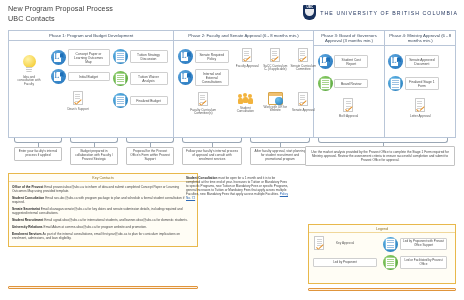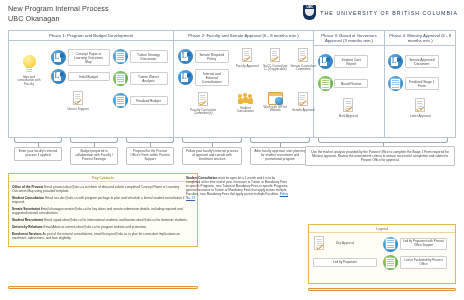--- a/index.html
+++ b/index.html
@@ -127,22 +127,22 @@
   .lg-item { display:flex; align-items:center; gap:2px; width:64px; }
   .lg-label { border:0.6px solid #cfcfcf; background:#fff; border-radius:1px;
               font-size:3px; line-height:3.7px; color:#4a4a4a; padding:1.5px 2px; text-align:center; flex:1; }
   #legend-underline { position:absolute; left:308px; top:288px; width:148px; height:3px;
                       border:0.8px solid #e0953c; border-radius:1px; background:#fdf1e4; }
 </style>
 </head>
 <body>
 
 <div id="header">
-  <div id="title-main">New Program Internal Process</div>
-  <div id="title-sub">UBC Okanagan</div>
+  <div id="title-main">New Program Proposal Process</div>
+  <div id="title-sub">UBC Contacts</div>
 </div>
 
 <div id="ubc-logo">
   <div class="crest">
     <div class="crest-t">UBC</div>
     <div class="crest-b"></div>
   </div>
   <div id="ubc-wordmark">THE UNIVERSITY OF BRITISH COLUMBIA</div>
 </div>
 

